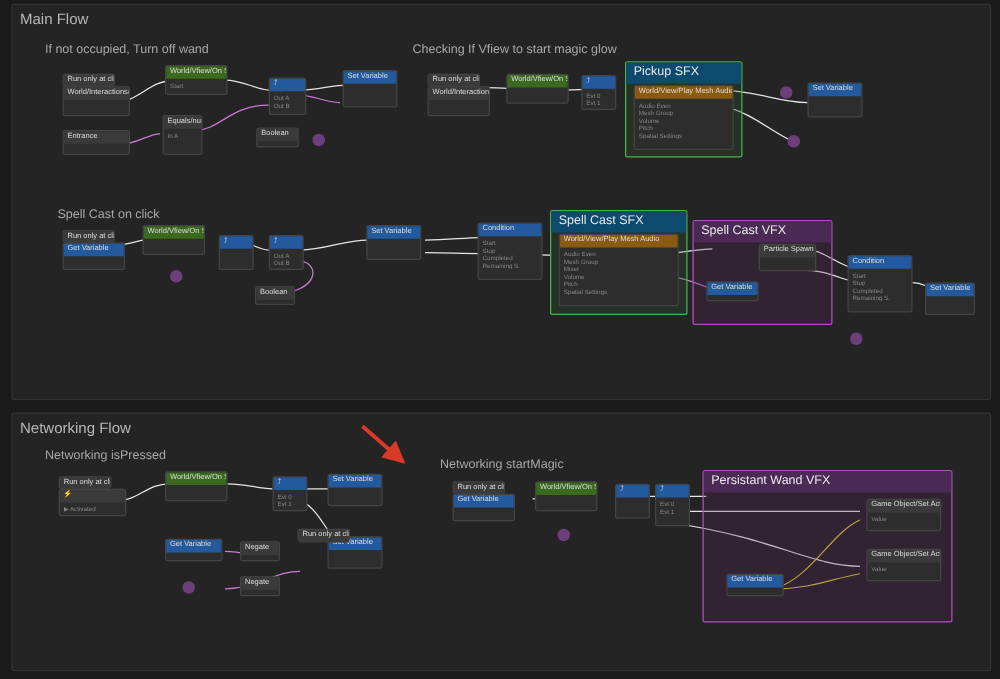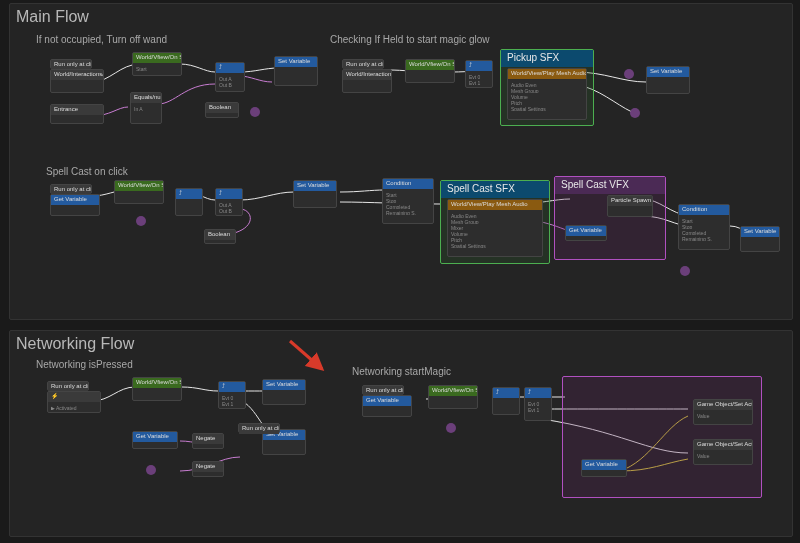--- a/index.html
+++ b/index.html
@@ -1,17 +1,17 @@
 <!DOCTYPE html>
 <html><head>
 <meta charset="utf-8">
 <style>
   html,body{margin:0;padding:0;background:#1a1a1a;color:#aaa;font-family:Arial,Helvetica,sans-serif;font-size:9px;width:800px;height:543px;overflow:hidden}
   .flow-section{position:absolute;background:#242424;border:1px solid #333;border-radius:2px}
-  .section-title{position:absolute;color:#b8b8b8;font-size:16px}
+  .section-title{position:absolute;color:#b8b8b8;font-size:12px}
   .sublabel{position:absolute;color:#a8a8a8;font-size:10px}
   .group{position:absolute;border:1px solid;border-radius:2px}
   .group-green{background:rgba(40,90,40,.25);border-color:#4caf50}
   .group-green>.gt{background:#0c4a6e}
   .group-mag{background:rgba(90,30,90,.25);border-color:#b050c0}
   .group-mag>.gt{background:#4b2a55}
   .gt{position:absolute;top:0;left:0;right:0;height:13px;padding:2px 6px;font-size:10px;color:#e8e8e8}
   .node{position:absolute;background:#2d2d2d;border:1px solid #444;border-radius:2px;font-size:6px;line-height:7px;color:#9a9a9a}
   .node .hdr{height:8px;padding:1px 3px;font-size:6px;color:#ddd;overflow:hidden;white-space:nowrap}
   .node .body{padding:2px 3px}
@@ -51,21 +51,21 @@
     <path d="M330 188 C350 188 360 186 375 186" stroke="#e6e6e6" stroke-width="1" fill="none"></path>
     <path d="M330 198 C360 198 390 200 430 200" stroke="#e6e6e6" stroke-width="1" fill="none"></path>
     <path d="M505 200 C530 200 545 195 560 195" stroke="#e6e6e6" stroke-width="1" fill="none"></path>
     <path d="M505 215 C540 215 560 230 570 230" stroke="#c77cd0" stroke-width="1" fill="none"></path>
     <path d="M632 212 C655 212 665 222 680 222" stroke="#e6e6e6" stroke-width="1" fill="none"></path>
     <path d="M632 195 C650 195 660 210 680 212" stroke="#e6e6e6" stroke-width="1" fill="none"></path>
     <path d="M720 222 C735 222 740 236 752 236" stroke="#e6e6e6" stroke-width="1" fill="none"></path>
   </svg>
 
   <div class="sublabel" style="left:26px;top:30px">If not occupied, Turn off wand</div>
-  <div class="sublabel" style="left:320px;top:30px">Checking If Held to start magic glow</div>
+  <div class="sublabel" style="left:320px;top:30px">Checking If Vfiew to start magic glow</div>
 
   <div class="node" style="left:40px;top:55px;width:40px;height:8px">
     <div class="hdr bar-grey">Run only at client s</div>
   </div>
   <div class="node" style="left:40px;top:65px;width:52px;height:22px">
     <div class="hdr bar-grey">World/Interactions/Get Equipped W</div>
   </div>
   <div class="node" style="left:40px;top:100px;width:52px;height:18px">
     <div class="hdr bar-grey">Entrance</div>
   </div>
@@ -163,21 +163,21 @@
   <div class="node" style="left:372px;top:174px;width:50px;height:44px">
     <div class="hdr bar-blue">Condition</div>
     <div class="body">
       <span class="pin">Start</span>
       <span class="pin">Stop</span>
       <span class="pin">Completed</span>
       <span class="pin">Remaining S.</span>
     </div>
   </div>
 
-  <div class="group group-green" style="left:430px;top:176px;width:108px;height:82px">
+  <div class="group group-green" style="left:430px;top:164px;width:108px;height:82px">
     <div class="gt">Spell Cast SFX</div>
     <div class="node" style="left:6px;top:18px;width:94px;height:56px">
       <div class="hdr bar-orange">World/View/Play Mesh Audio</div>
       <div class="body">
         <span class="pin">Audio Even</span>
         <span class="pin">Mesh Group</span>
         <span class="pin">Mixer</span>
         <span class="pin">Volume</span>
         <span class="pin">Pitch</span>
         <span class="pin">Spatial Settings</span>
@@ -296,20 +296,21 @@
   </div>
   <div class="node" style="left:514px;top:56px;width:26px;height:32px">
     <div class="hdr bar-blue">⤴</div>
     <div class="body">
         <span class="pin">Evt 0</span>
         <span class="pin">Evt 1</span>
       </div>
   </div>
 
   <div class="group group-mag" style="left:552px;top:45px;width:198px;height:120px">
+    <div class="gt">Persistant Wand VFX</div>
     <div class="node" style="left:130px;top:22px;width:58px;height:24px">
       <div class="hdr bar-grey">Game Object/Set Active</div>
       <div class="body">
           <span class="pin">Value</span>
         </div>
     </div>
     <div class="node" style="left:130px;top:62px;width:58px;height:24px">
       <div class="hdr bar-grey">Game Object/Set Active</div>
       <div class="body">
           <span class="pin">Value</span>

